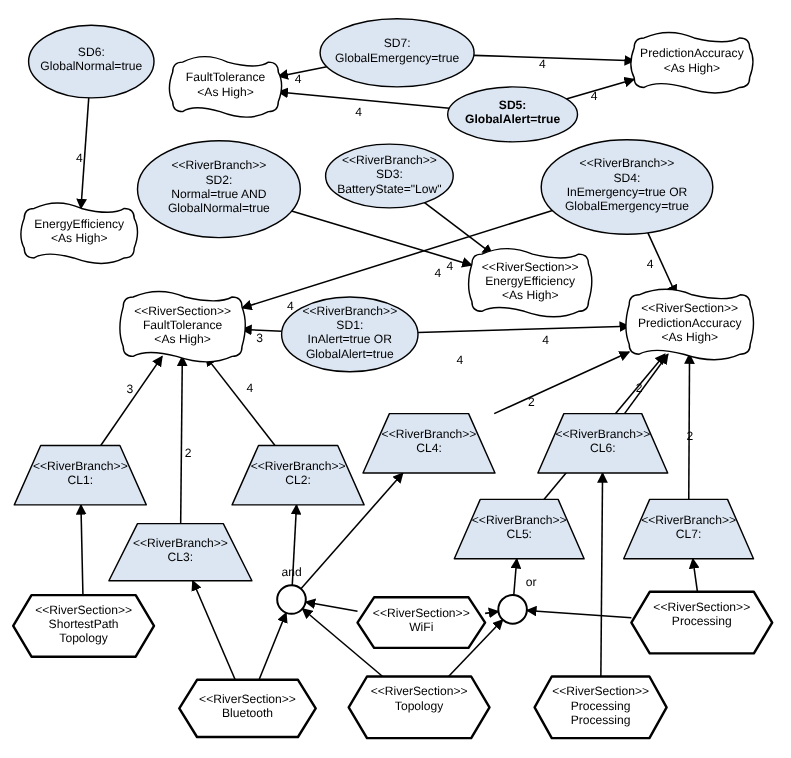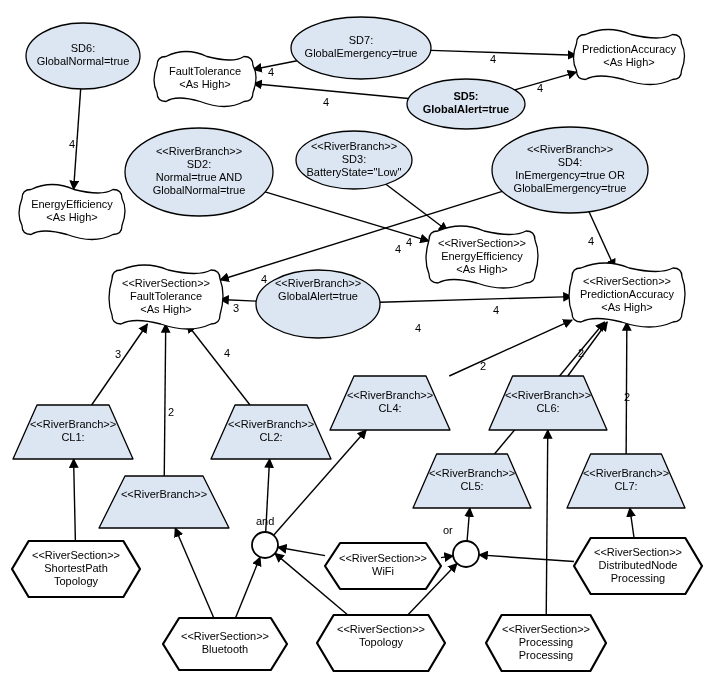--- a/index.html
+++ b/index.html
@@ -110,31 +110,31 @@
       <div class="nodeText" style="width: 170px; left: 276px; top: 34px; text-align: center;"><div>SD7:</div><div>GlobalEmergency=true</div></div>
       <div class="nodeText" style="width: 148px; left: 392px; top: 90px; font-weight: bold;"><div>SD5:</div><div>GlobalAlert=true</div></div>
       <div class="nodeText" style="width: 126px; left: 142px; top: 65px;"><div>FaultTolerance</div><div>&lt;As High&gt;</div></div>
       <div class="nodeText" style="width: 135px; left: 561.5px; top: 43px;"><div>PredictionAccuracy</div><div>&lt;As High&gt;</div></div>
       <div class="nodeText" style="width: 130px; left: 7px; top: 198px;"><div>EnergyEfficiency</div><div>&lt;As High&gt;</div></div>
       <div class="nodeText" style="width: 178px; left: 110px; top: 145px;"><div>&lt;&lt;RiverBranch&gt;&gt;</div><div>SD2:</div><div>Normal=true AND</div><div>GlobalNormal=true</div></div>
       <div class="nodeText" style="width: 146px; left: 281px; top: 139.5px;"><div>&lt;&lt;RiverBranch&gt;&gt;</div><div>SD3:</div><div>BatteryState="Low"</div></div>
       <div class="nodeText" style="width: 186px; left: 477px; top: 143px;"><div>&lt;&lt;RiverBranch&gt;&gt;</div><div>SD4:</div><div>InEmergency=true OR</div><div>GlobalEmergency=true</div></div>
       <div class="nodeText" style="width: 136px; left: 414px; top: 236.5px;"><div>&lt;&lt;RiverSection&gt;&gt;</div><div>EnergyEfficiency</div><div>&lt;As High&gt;</div></div>
       <div class="nodeText" style="width: 138px; left: 97px; top: 276.5px;"><div>&lt;&lt;RiverSection&gt;&gt;</div><div>FaultTolerance</div><div>&lt;As High&gt;</div></div>
-      <div class="nodeText" style="width: 154px; left: 241px; top: 277px;"><div>&lt;&lt;RiverBranch&gt;&gt;</div><div>GlobalAlert=true</div></div>
+      <div class="nodeText" style="width: 154px; left: 241px; top: 277px;"><div>&lt;&lt;RiverBranch&gt;&gt;</div><div>SD1:</div><div>InAlert=true OR</div><div>GlobalAlert=true</div></div>
       <div class="nodeText" style="width: 140px; left: 557px; top: 274.5px;"><div>&lt;&lt;RiverSection&gt;&gt;</div><div>PredictionAccuracy</div><div>&lt;As High&gt;</div></div>
       <div class="nodeText" style="width: 150px; left: -2px; top: 418px;"><div>&lt;&lt;RiverBranch&gt;&gt;</div><div>CL1:</div></div>
       <div class="nodeText" style="width: 150px; left: 196px; top: 418px;"><div>&lt;&lt;RiverBranch&gt;&gt;</div><div>CL2:</div></div>
-      <div class="nodeText" style="width: 160px; left: 84px; top: 488px;"><div>&lt;&lt;RiverBranch&gt;&gt;</div></div>
+      <div class="nodeText" style="width: 160px; left: 84px; top: 488px;"><div>&lt;&lt;RiverBranch&gt;&gt;</div><div>CL3:</div></div>
       <div class="nodeText" style="width: 150px; left: 315px; top: 389px;"><div>&lt;&lt;RiverBranch&gt;&gt;</div><div>CL4:</div></div>
       <div class="nodeText" style="width: 148px; left: 398px; top: 467px;"><div>&lt;&lt;RiverBranch&gt;&gt;</div><div>CL5:</div></div>
       <div class="nodeText" style="width: 148px; left: 474px; top: 389px;"><div>&lt;&lt;RiverBranch&gt;&gt;</div><div>CL6:</div></div>
       <div class="nodeText" style="width: 148px; left: 552px; top: 467px;"><div>&lt;&lt;RiverBranch&gt;&gt;</div><div>CL7:</div></div>
       <div class="nodeText" style="width: 158px; left: -3px; top: 548.5px;"><div>&lt;&lt;RiverSection&gt;&gt;</div><div>ShortestPath</div><div>Topology</div></div>
       <div class="nodeText" style="width: 154px; left: 148px; top: 630px;"><div>&lt;&lt;RiverSection&gt;&gt;</div><div>Bluetooth</div></div>
       <div class="nodeText" style="width: 146px; left: 310px; top: 552px;"><div>&lt;&lt;RiverSection&gt;&gt;</div><div>WiFi</div></div>
       <div class="nodeText" style="width: 158px; left: 302px; top: 622.5px;"><div>&lt;&lt;RiverSection&gt;&gt;</div><div>Topology</div></div>
       <div class="nodeText" style="width: 150px; left: 471px; top: 622.5px;"><div>&lt;&lt;RiverSection&gt;&gt;</div><div>Processing</div><div>Processing</div></div>
-      <div class="nodeText" style="width: 158px; left: 559px; top: 545.5px;"><div>&lt;&lt;RiverSection&gt;&gt;</div><div>DistributedNode</div><div>Processing</div></div>
+      <div class="nodeText" style="width: 158px; left: 559px; top: 545.5px;"><div>&lt;&lt;RiverSection&gt;&gt;</div><div>Processing</div></div>
       <div class="gateLabel" style="left: 256px; top: 515px;">and</div>
-      <div class="gateLabel" style="left: 443px; top: 524px;">or</div>
+      <div class="gateLabel" style="left: 478px; top: 524px;">or</div>
     </div>
 </div>
 
 </body></html>

